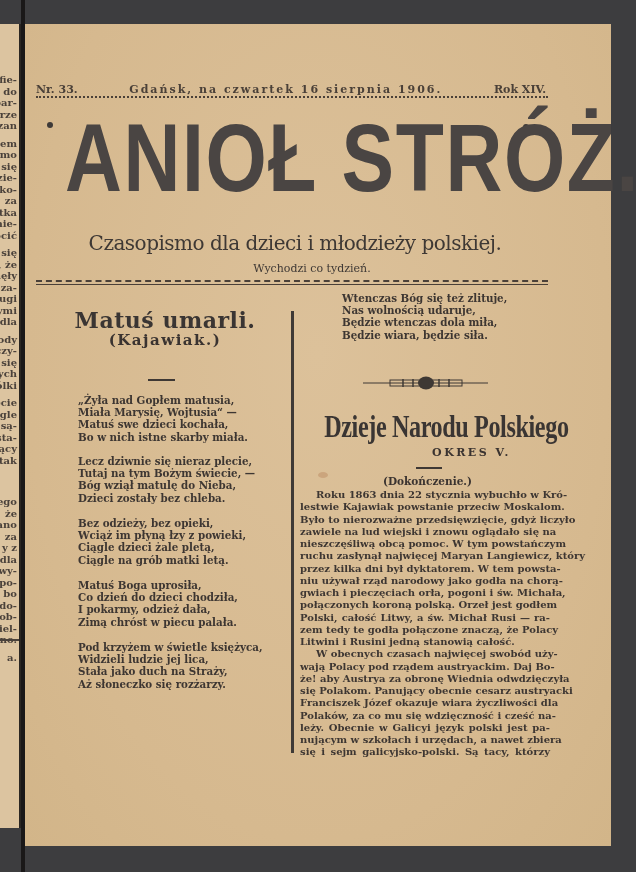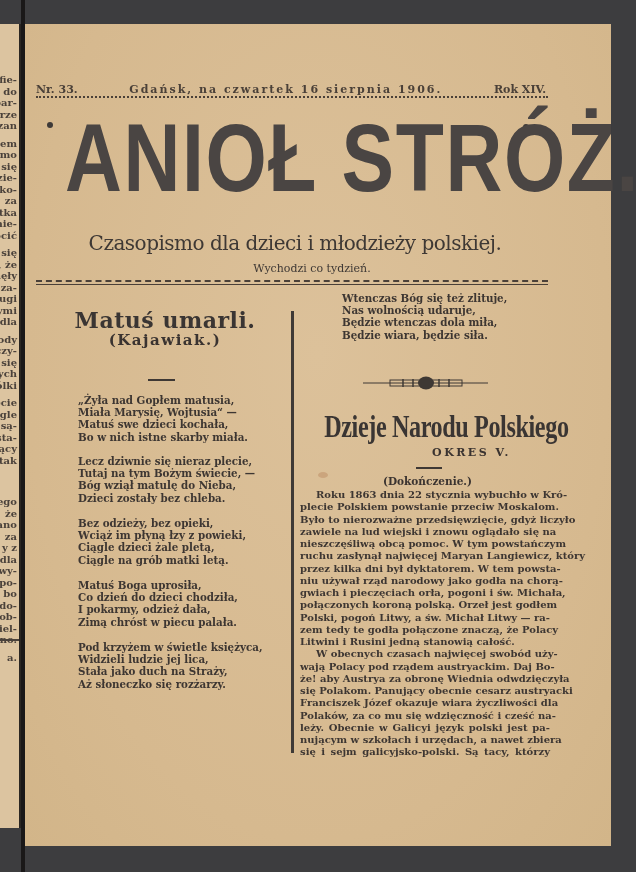--- a/index.html
+++ b/index.html
@@ -240,30 +240,30 @@
     <ellipse cx="63" cy="7" rx="8" ry="6.5" fill="#3e3834"></ellipse>
   </svg>
 
   <div class="dz-title">Dzieje Narodu Polskiego</div>
   <div class="okres">OKRES V.</div>
   <div class="short-rule" style="left:391px; top:443px; width:26px;"></div>
   <div class="dokon">(Dokończenie.)</div>
 
   <div class="prose">
     <span class="ln indent">Roku 1863 dnia 22 stycznia wybuchło w Kró-</span>
-    <span class="ln">plecie Polskiem powstanie przeciw Moskalom.</span>
+    <span class="ln">lestwie Kajawiak powstanie przeciw Moskalom.</span>
     <span class="ln">Było to nierozważne przedsięwzięcie, gdyż liczyło</span>
     <span class="ln">zawiele na lud wiejski i znowu oglądało się na</span>
     <span class="ln">nieszczęśliwą obcą pomoc. W tym powstańczym</span>
     <span class="ln">ruchu zasłynął najwięcej Maryan Langiewicz, który</span>
     <span class="ln">przez kilka dni był dyktatorem. W tem powsta-</span>
     <span class="ln">niu używał rząd narodowy jako godła na chorą-</span>
     <span class="ln">gwiach i pieczęciach orła, pogoni i św. Michała,</span>
     <span class="ln">połączonych koroną polską. Orzeł jest godłem</span>
-    <span class="ln">Polski, pogoń Litwy, a św. Michał Litwy — ra-</span>
+    <span class="ln">Polski, całość Litwy, a św. Michał Rusi — ra-</span>
     <span class="ln">zem tedy te godła połączone znaczą, że Polacy</span>
     <span class="ln last">Litwini i Rusini jedną stanowią całość.</span>
     <span class="ln indent">W obecnych czasach najwięcej swobód uży-</span>
     <span class="ln">wają Polacy pod rządem austryackim. Daj Bo-</span>
     <span class="ln">że! aby Austrya za obronę Wiednia odwdzięczyła</span>
     <span class="ln">się Polakom. Panujący obecnie cesarz austryacki</span>
     <span class="ln">Franciszek Józef okazuje wiara życzliwości dla</span>
     <span class="ln">Polaków, za co mu się wdzięczność i cześć na-</span>
     <span class="ln">leży. Obecnie w Galicyi język polski jest pa-</span>
     <span class="ln">nującym w szkołach i urzędach, a nawet zbiera</span>

